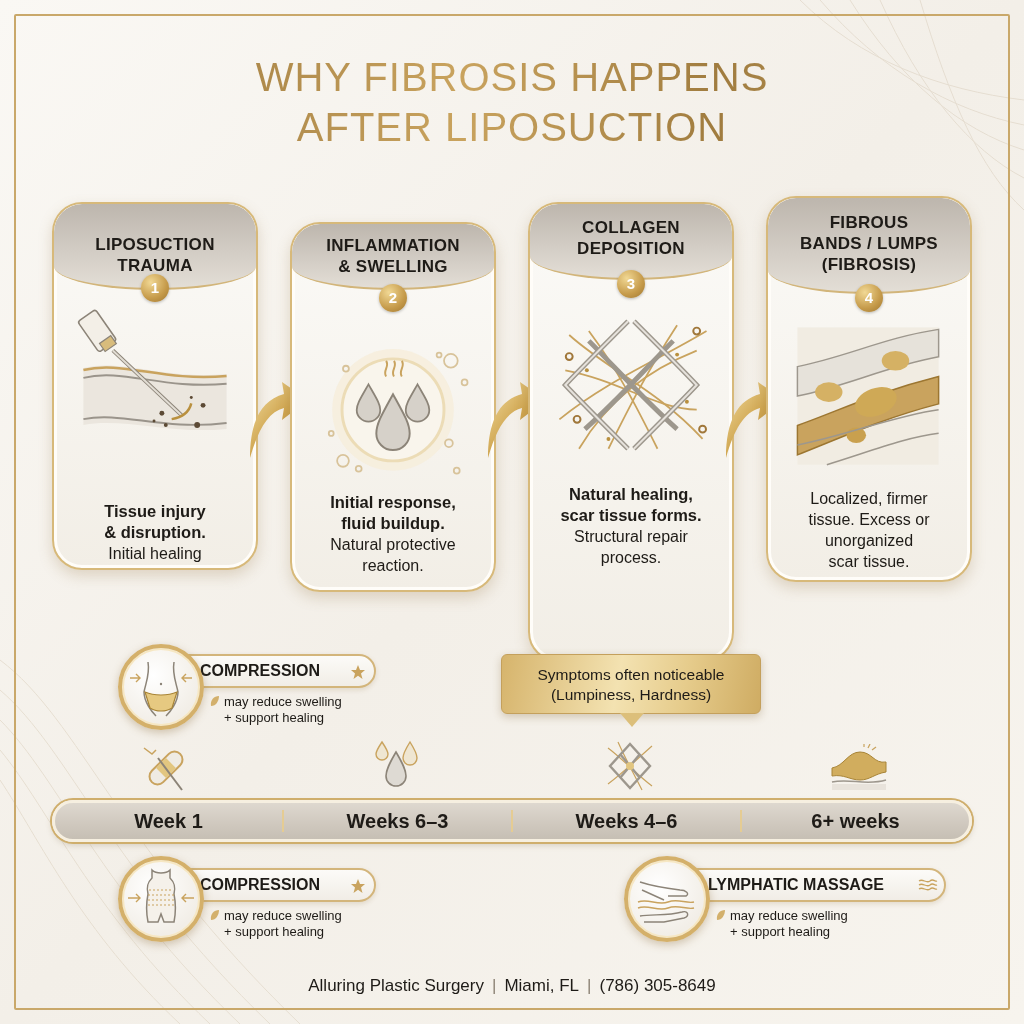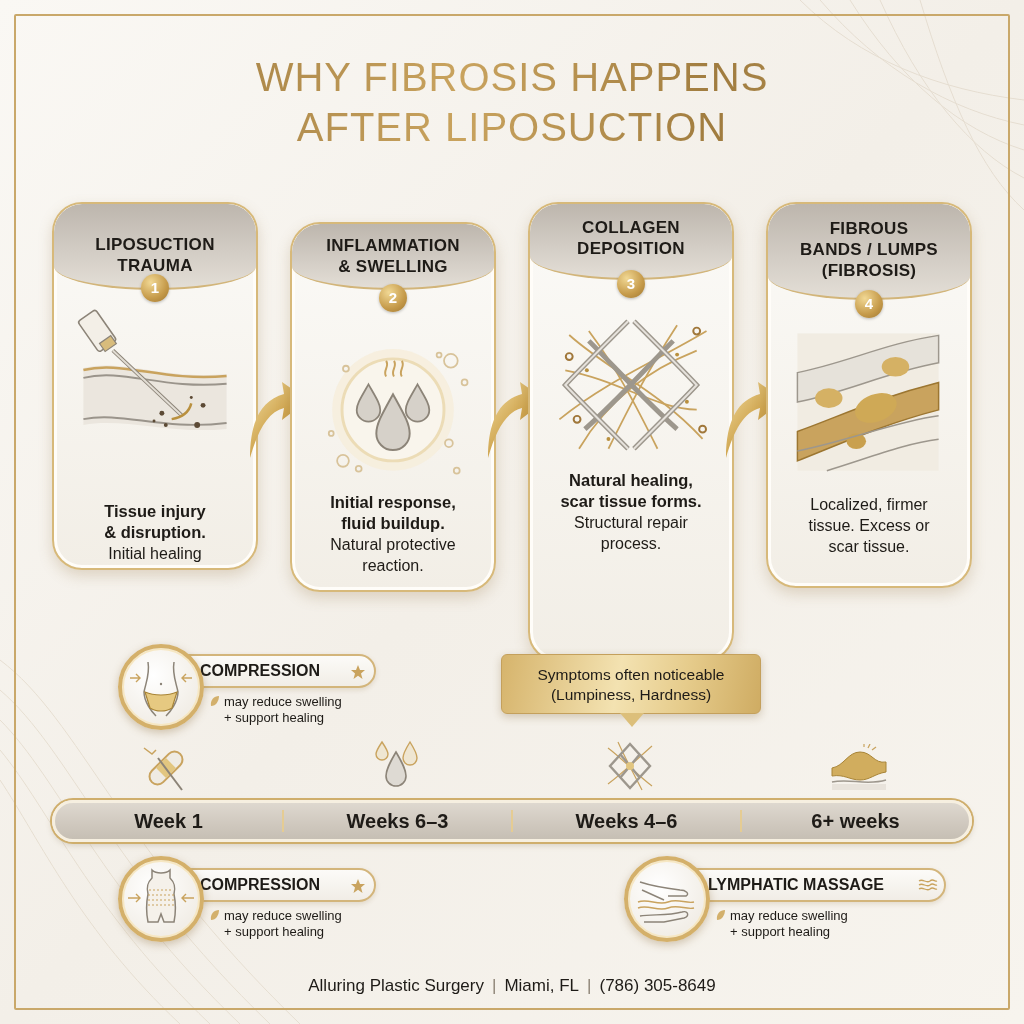--- a/index.html
+++ b/index.html
@@ -245,53 +245,54 @@
         <circle cx="176" cy="120" r="3.5"></circle>
         <circle cx="48" cy="110" r="3.5"></circle>
       </g>
     <g fill="#b9903f">
         <circle cx="58" cy="60" r="2"></circle>
         <circle cx="150" cy="44" r="2"></circle>
         <circle cx="160" cy="92" r="2"></circle>
         <circle cx="80" cy="130" r="2"></circle>
       </g>
   </svg>
-  <div class="card-text" style="top:266px;">
+  <div class="card-text" style="top:280px;">
     <div class="lead">Natural healing,</div>
     <div class="lead">scar tissue forms.</div>
     <div>Structural repair</div>
     <div>process.</div>
   </div>
 </div>
 
 <svg class="arrow" style="left:708px;top:370px;" width="80" height="90" viewBox="0 0 80 90">
   <path d="M18 88 C18 50 30 30 52 24 L50 12 L76 30 L50 50 L52 38 C36 42 26 60 18 88 Z" fill="url(#ag)"></path>
 </svg>
 
-<div class="card" style="left:766px;top:202px;height:386px;">
+<div class="card" style="left:766px;top:196px;height:386px;">
   <div class="card-head" style="height:96px;padding-top:14px;">
     <div>FIBROUS</div>
     <div>BANDS / LUMPS</div>
     <div>(FIBROSIS)</div>
   </div>
   <div class="badge" style="top:86px;">4</div>
   <svg class="card-art" style="top:128px;" width="206" height="144" viewBox="0 0 206 144">
     <rect x="30" y="0" width="144" height="140" fill="#f1ece2"></rect>
     <path d="M30 40 C80 30 120 10 174 2 L174 30 C120 40 80 60 30 70 Z" fill="#e6e2da" stroke="#9d978d" stroke-width="1.5"></path>
     <path d="M30 100 C70 86 110 66 174 50 L174 78 C120 92 80 110 30 130 Z" fill="#c9a35e" stroke="#9c7631" stroke-width="1.5"></path>
     <ellipse cx="110" cy="76" rx="22" ry="14" fill="#cfa956" transform="rotate(-20 110 76)"></ellipse>
     <ellipse cx="62" cy="66" rx="14" ry="10" fill="#d5b164"></ellipse>
     <ellipse cx="130" cy="34" rx="14" ry="10" fill="#d5b164"></ellipse>
     <ellipse cx="90" cy="110" rx="10" ry="8" fill="#c9a04e"></ellipse>
     <path d="M30 120 C80 110 130 90 174 84" fill="none" stroke="#9d978d" stroke-width="1.5"></path>
     <path d="M60 140 C100 128 140 112 174 108" fill="none" stroke="#9d978d" stroke-width="1.5"></path>
   </svg>
   <div class="card-text" style="top:290px;">
     <div>Localized, firmer</div>
     <div>tissue. Excess or</div>
+    <div>unorganized</div>
     <div>scar tissue.</div>
   </div>
 </div>
 
 <div class="pill" style="left:162px;top:654px;width:214px;">
   <span>COMPRESSION</span>
   <svg class="mini" style="left:186px;" width="16" height="16" viewBox="0 0 16 16">
       <path d="M8 1 L10 6 L15 6 L11 9.5 L12.5 15 L8 11.8 L3.5 15 L5 9.5 L1 6 L6 6 Z" fill="#c9a35e"></path>
     </svg>
 </div>

